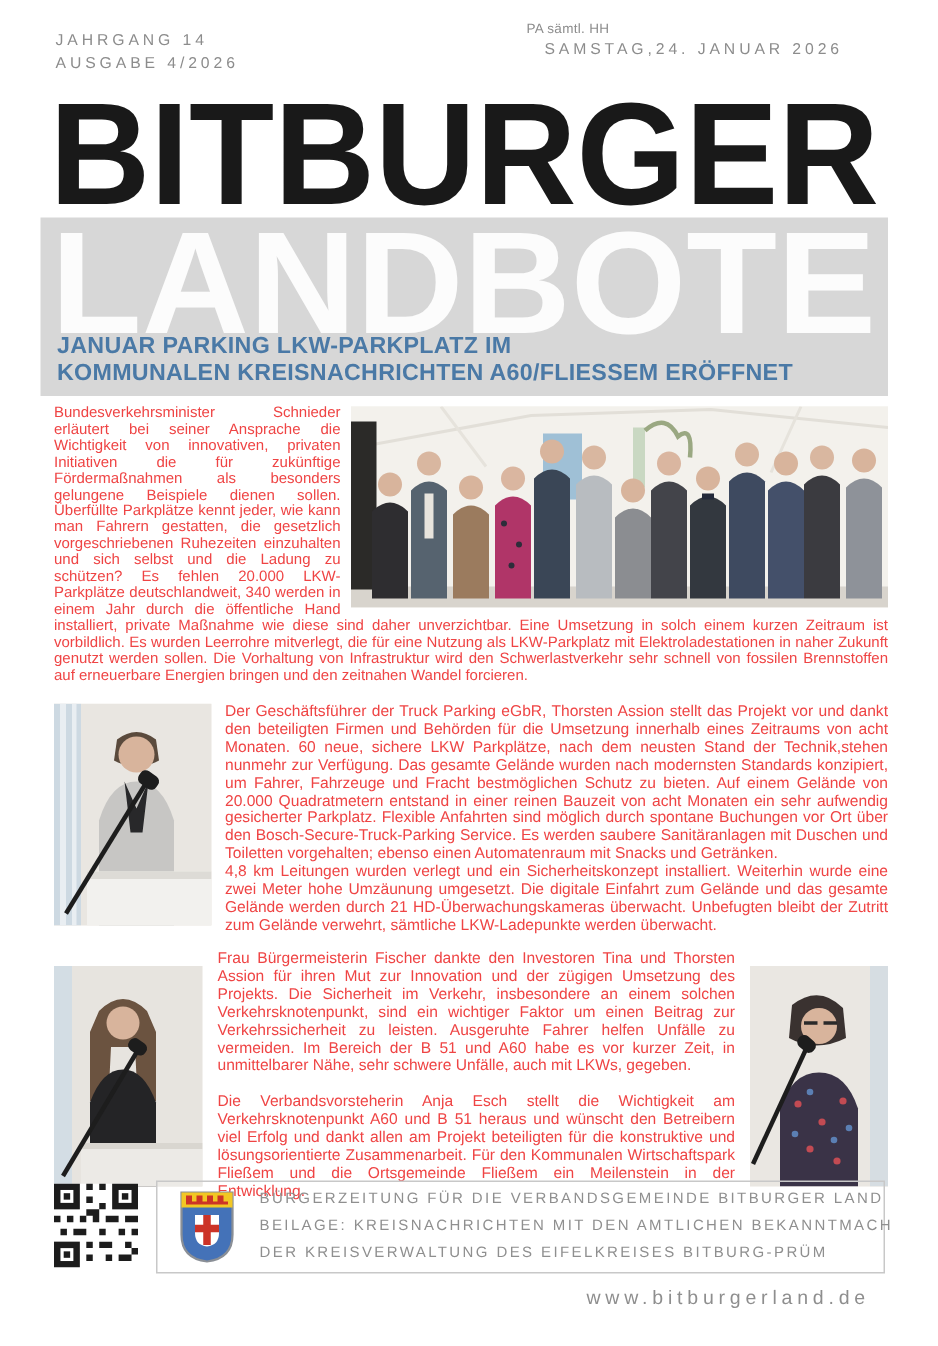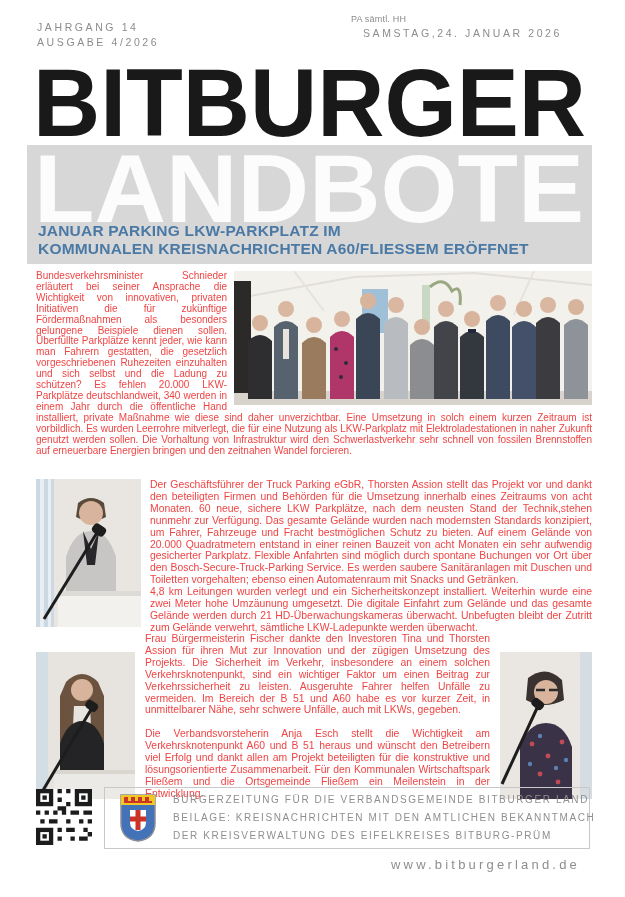--- a/index.html
+++ b/index.html
@@ -16,24 +16,24 @@
   .band{position:absolute;left:27px;top:145px;width:565px;height:119px;background:#d7d7d7;}
   .mast-white{position:absolute;left:7px;top:3px;}
   .headline{position:absolute;left:11px;bottom:7px;font-weight:bold;font-size:15.5px;
             line-height:17.5px;color:#4a79a6;letter-spacing:0.2px;white-space:nowrap;}
   
   .body{position:absolute;left:36px;top:271px;width:556px;color:#ef4444;}
   .body p{margin:0;text-align:justify;}
   .p1{font-size:10px;line-height:10.9px;}
   .photo{display:block;background:#efede8;}
   .photo-main{float:right;width:358px;height:134px;margin:0 0 5px 7px;}
-  .block2{margin-top:23px;overflow:hidden;min-height:148px;}
+  .block2{margin-top:13px;overflow:hidden;min-height:148px;}
   .photo-man{float:left;width:105px;height:148px;margin:0 9px 2px 0;}
   .block2 p{font-size:10.4px;line-height:11.85px;}
-  .block3{display:flex;align-items:flex-end;}
+  .block3{margin-top:11px;display:flex;align-items:center;}
   .photo-w1{width:99px;height:147px;flex:0 0 auto;}
   .photo-w2{width:92px;height:147px;flex:0 0 auto;}
   .mid{flex:1 1 auto;margin:0 10px;}
   .mid p{font-size:10.4px;line-height:11.85px;}
   .mid .gap{height:12px;}
   
   .qr{position:absolute;left:36px;top:789px;}
   .footer-box{position:absolute;left:104px;top:787px;width:486px;height:62px;
               border:1px solid #c8c8c8;display:flex;align-items:center;padding:0;box-sizing:border-box;justify-content:space-between;}
   .crest{margin-left:14px;flex:0 0 auto;}

